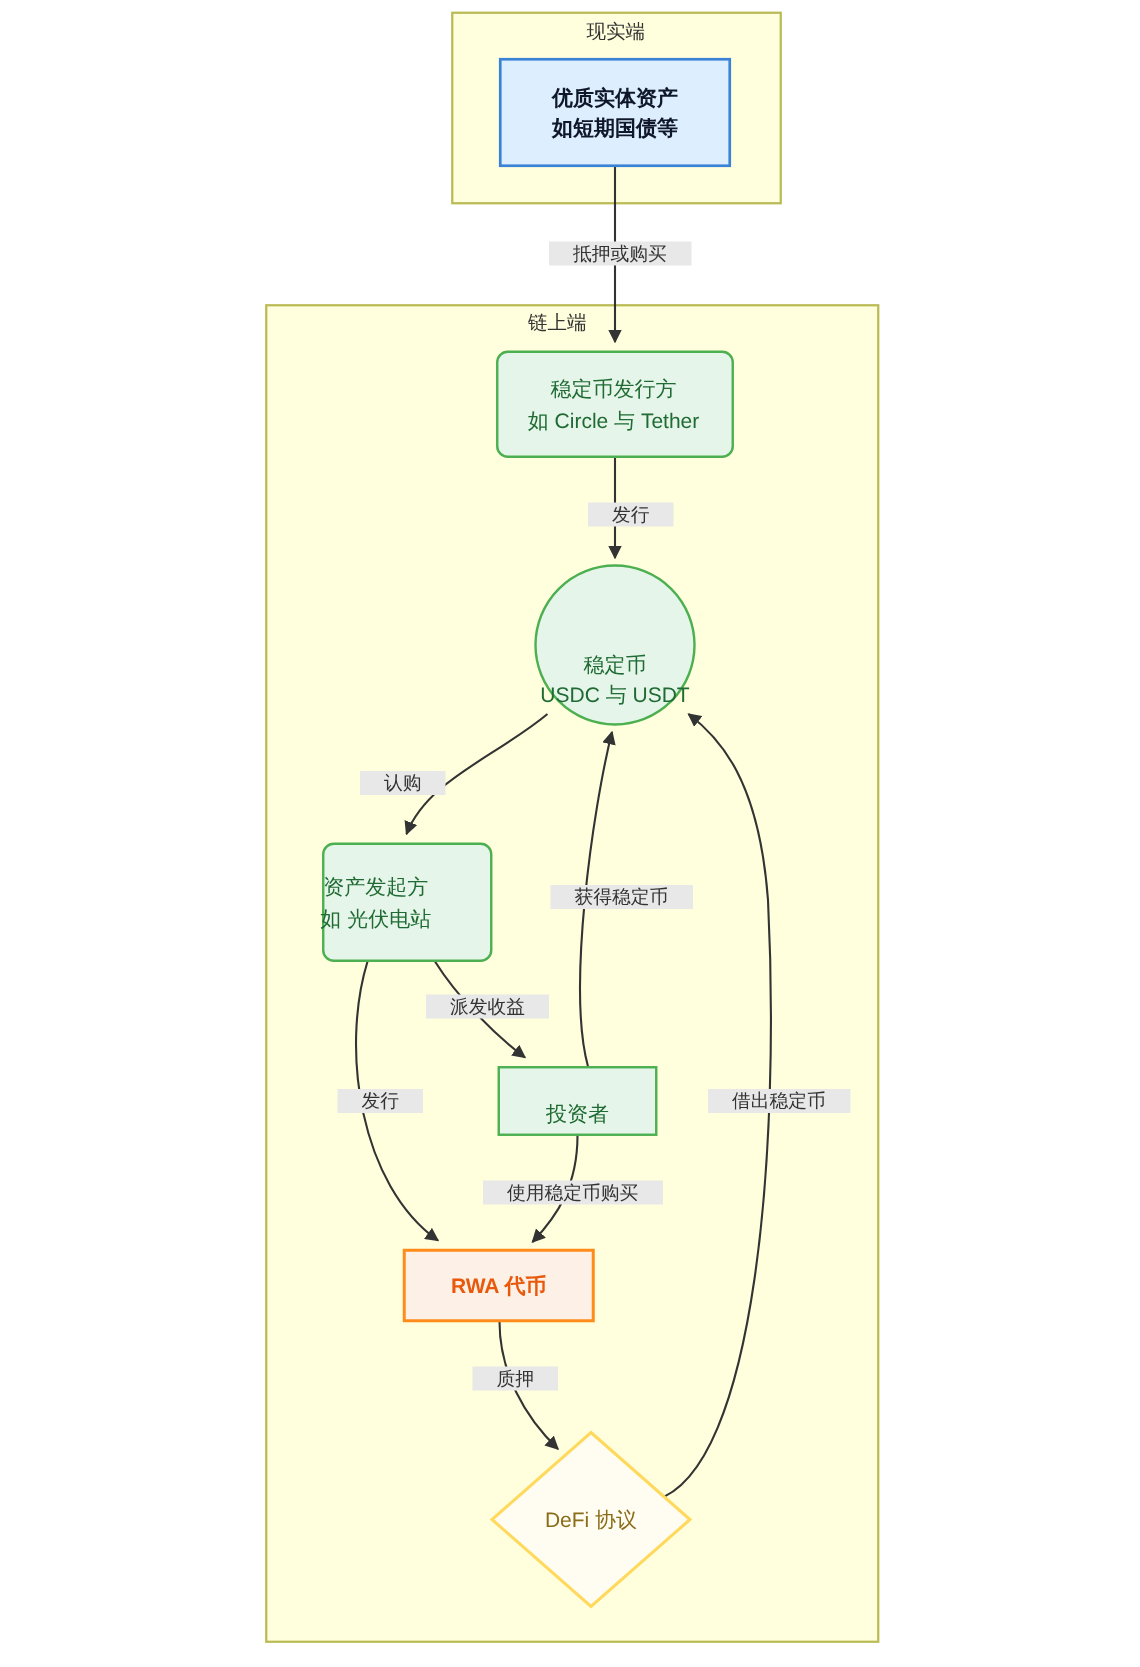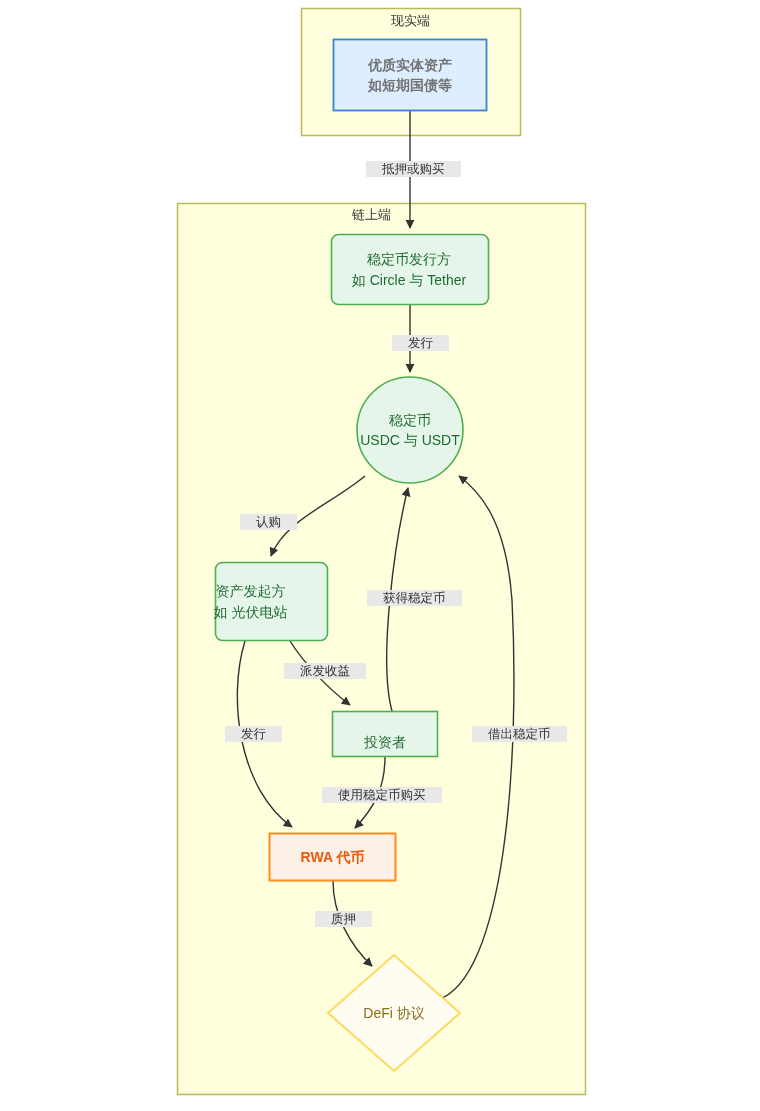--- a/index.html
+++ b/index.html
@@ -48,21 +48,21 @@
   .edge-label {
     position: absolute;
     font-size: 12.5px;
     color: #333333;
     background: #e8e8e8;
     padding: 0 16px;
     white-space: nowrap;
     line-height: 1.3;
   }
   .txt-green { color: #1f6b33; font-size: 14px; }
-  .txt-blue  { color: #737373; font-size: 14px; font-weight: bold; }
+  .txt-blue  { color: #0f172a; font-size: 14px; font-weight: bold; }
   .txt-orange{ color: #e8590c; font-size: 14px; font-weight: bold; }
   .txt-gold  { color: #8a6d1a; font-size: 14px; }
 </style>
 </head>
 <body>
 
 <div id="diagram-root">
 
   <svg class="flow" viewBox="0 0 760 1111">
     <defs>
@@ -115,21 +115,21 @@
   <div class="node-label" style="left:333px; top:39px; width:154px; height:72px;">
     <span class="txt-blue">优质实体资产</span>
     <span class="txt-blue">如短期国债等</span>
   </div>
 
   <div class="node-label" style="left:331px; top:234px; width:156px; height:71px;">
     <span class="txt-green">稳定币发行方</span>
     <span class="txt-green">如 Circle 与 Tether</span>
   </div>
 
-  <div class="node-label" style="left:357px; top:377px; width:106px; height:106px;">
+  <div class="node-label" style="left:357px; top:400px; width:106px; height:106px;">
     <span class="txt-green">稳定币</span>
     <span class="txt-green">USDC 与 USDT</span>
   </div>
 
   <div class="node-label" style="left:203px; top:562px; width:95px; height:79px;border-radius:24px;">
     <span class="txt-green">资产发起方</span>
     <span class="txt-green">如 光伏电站</span>
   </div>
 
   <div class="node-label" style="left:332px; top:711px; width:106px; height:62px;">

